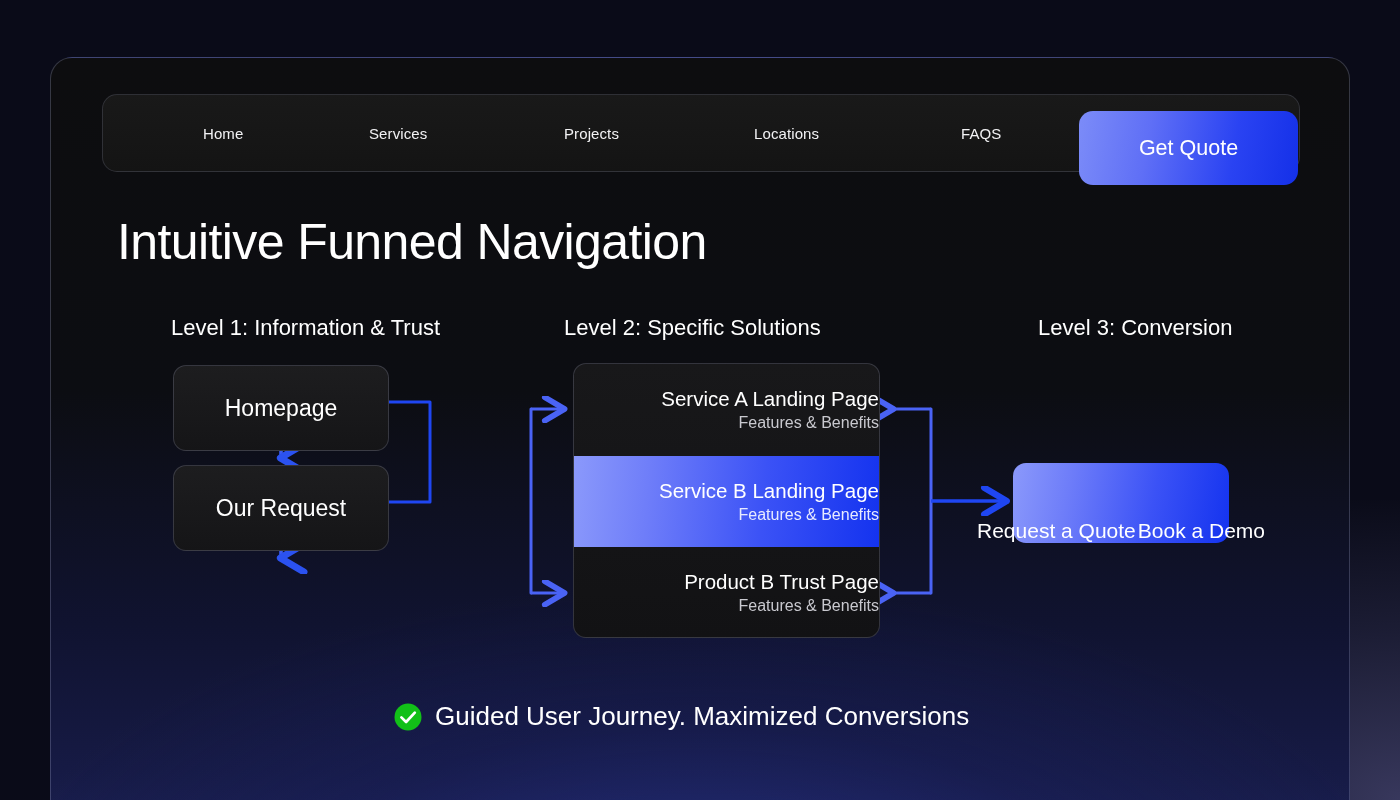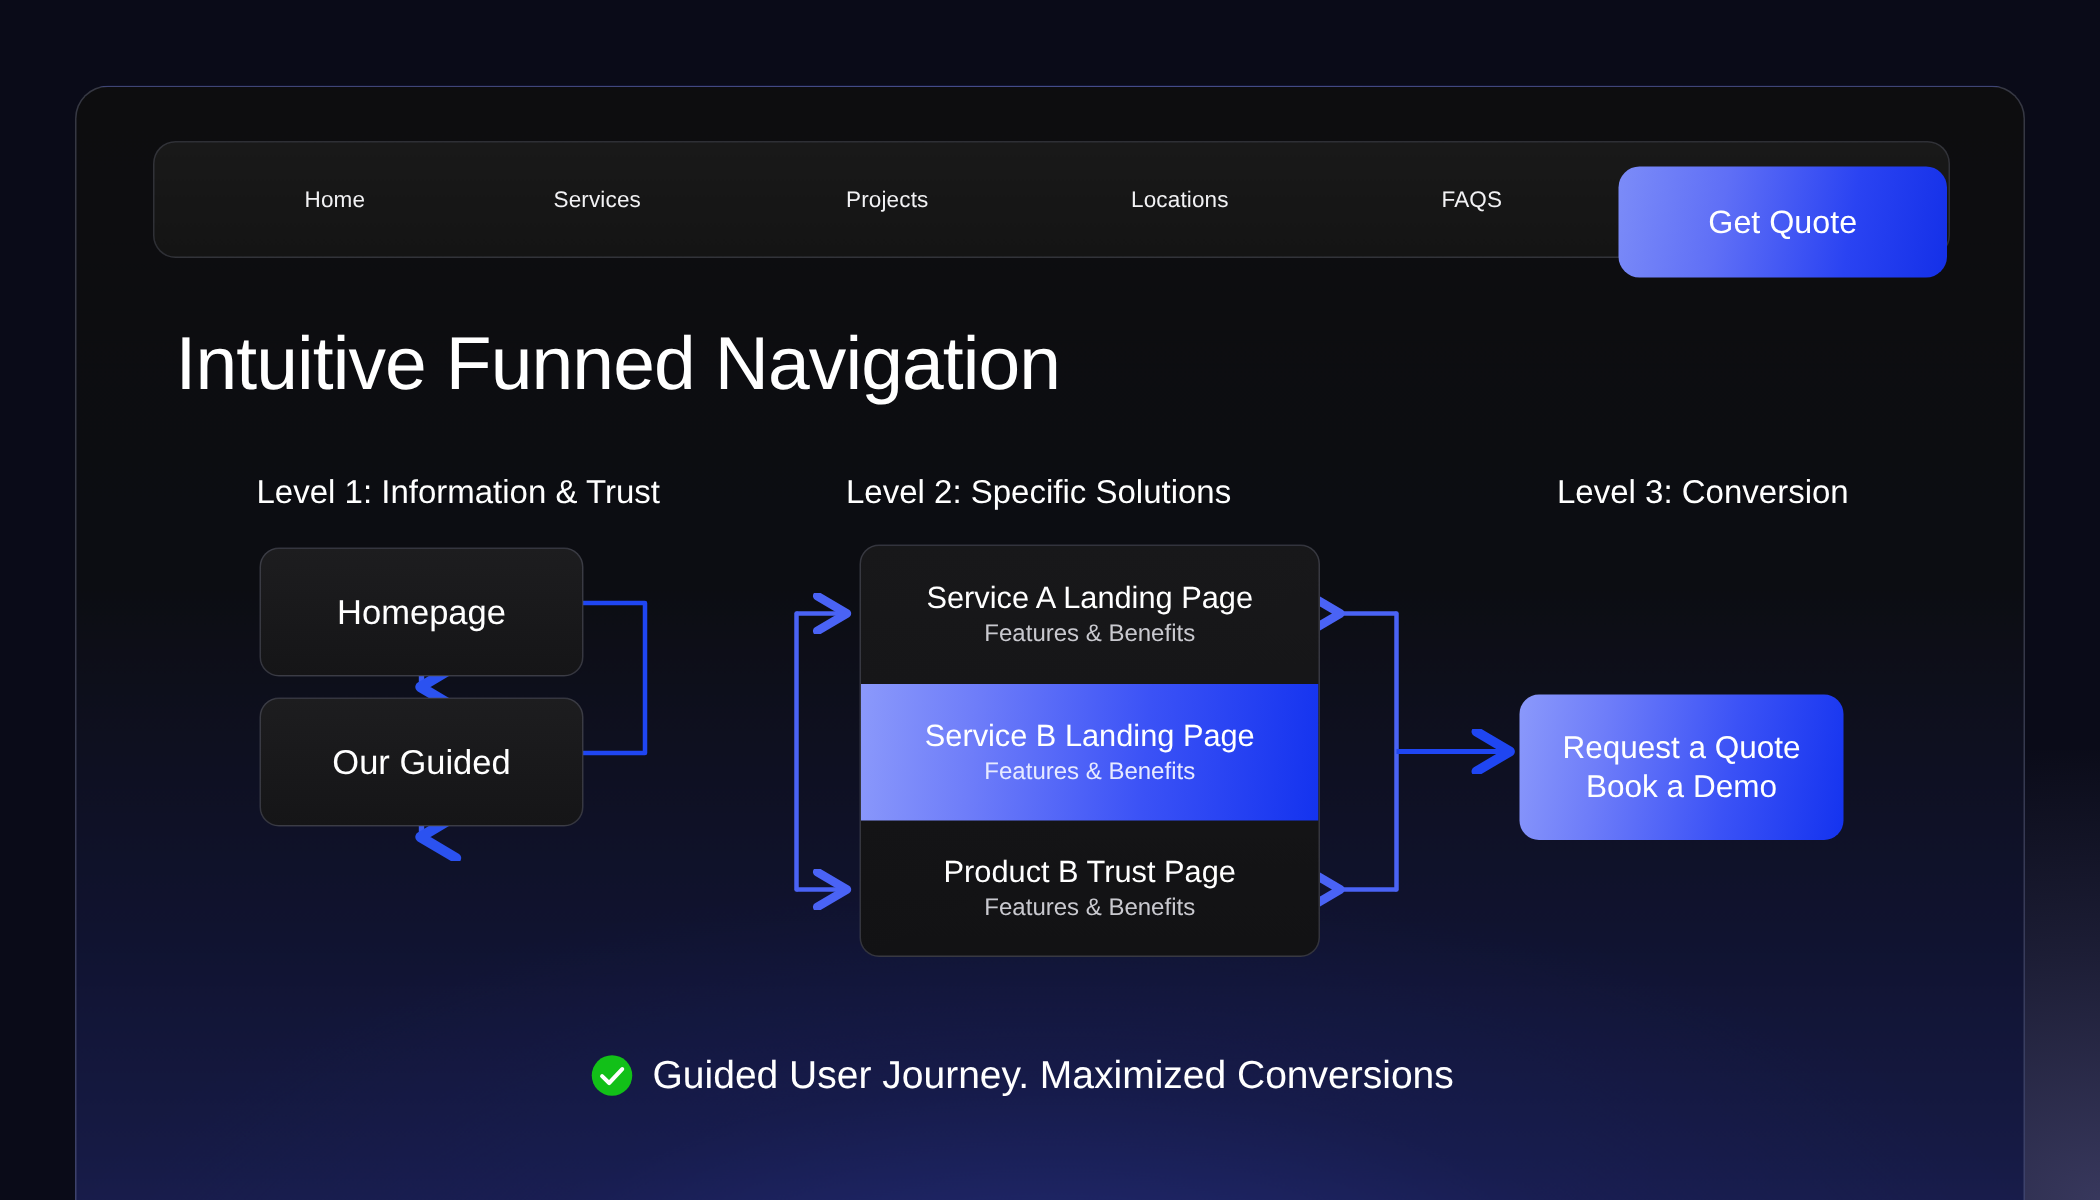--- a/index.html
+++ b/index.html
@@ -150,21 +150,21 @@
     height: 275px;
     border-radius: 13px;
     border: 1px solid rgba(150,155,185,0.25);
     background: linear-gradient(180deg, #18181a 0%, #121214 100%);
     overflow: hidden;
   }
   .l2-row {
     height: 91.5px;
     display: flex;
     flex-direction: column;
-    align-items: center;
+    align-items: flex-end;
     justify-content: center;
     gap: 3px;
     cursor: pointer;
   }
   .l2-row.active {
     background: linear-gradient(95deg, #8b99fb 0%, #6e7df9 25%, #3b52f6 62%, #1433ef 100%);
   }
   .l2-title {
     color: #ffffff;
     font-size: 20.5px;
@@ -176,26 +176,26 @@
     white-space: nowrap;
   }
   .l2-row.active .l2-sub { color: #e7eaff; }
 
   
   #cta-card {
     position: absolute;
     left: 962px;
     top: 405px;
     width: 216px;
-    height: 97px;
+    height: 80px;
     border-radius: 13px;
     background: linear-gradient(100deg, #8b99fb 0%, #6e7df9 26%, #3b52f6 64%, #1433ef 100%);
     display: flex;
-    flex-direction: column;
-    align-items: center;
+    flex-direction: row;
+    align-items: flex-end;
     justify-content: center;
     gap: 2px;
     cursor: pointer;
   }
   .cta-line {
     color: #ffffff;
     font-size: 21px;
     white-space: nowrap;
   }
 
@@ -272,21 +272,21 @@
     <line x1="480" y1="535" x2="513" y2="535" stroke="#4a63f5" stroke-width="3" marker-end="url(#arrow-right)"></line>
 
     <path d="M880 351 L880 535" fill="none" stroke="#4a63f5" stroke-width="3" stroke-linecap="round"></path>
     <line x1="880" y1="351" x2="842" y2="351" stroke="#4a63f5" stroke-width="3" marker-end="url(#arrow-left)"></line>
     <line x1="880" y1="535" x2="842" y2="535" stroke="#4a63f5" stroke-width="3" marker-end="url(#arrow-left)"></line>
 
     <line x1="880" y1="443" x2="955" y2="443" stroke="#1f46f2" stroke-width="3.4" marker-end="url(#arrow-right-dark)"></line>
   </svg>
 
   <div class="l1-card" id="card-homepage">Homepage</div>
-  <div class="l1-card" id="card-our-process">Our Guided</div>
+  <div class="l1-card" id="card-our-process">Our Request</div>
 
   <div id="level2-card">
     <div class="l2-row">
       <span class="l2-title">Service A Landing Page</span>
       <span class="l2-sub">Features &amp; Benefits</span>
     </div>
     <div class="l2-row active">
       <span class="l2-title">Service B Landing Page</span>
       <span class="l2-sub">Features &amp; Benefits</span>
     </div>

